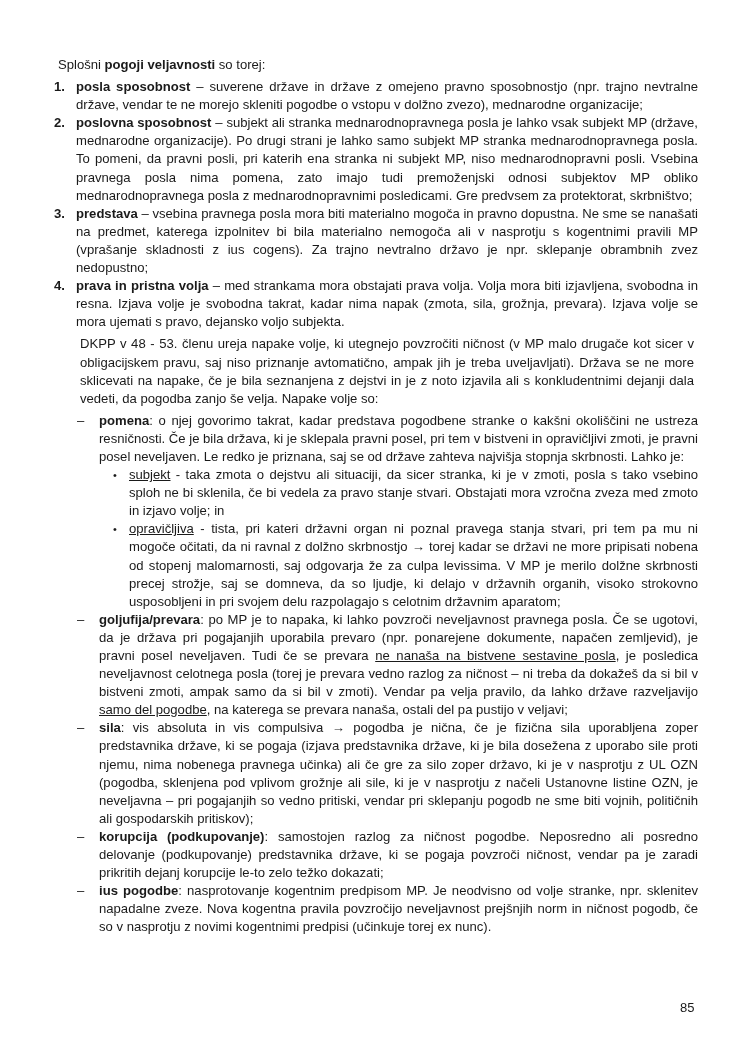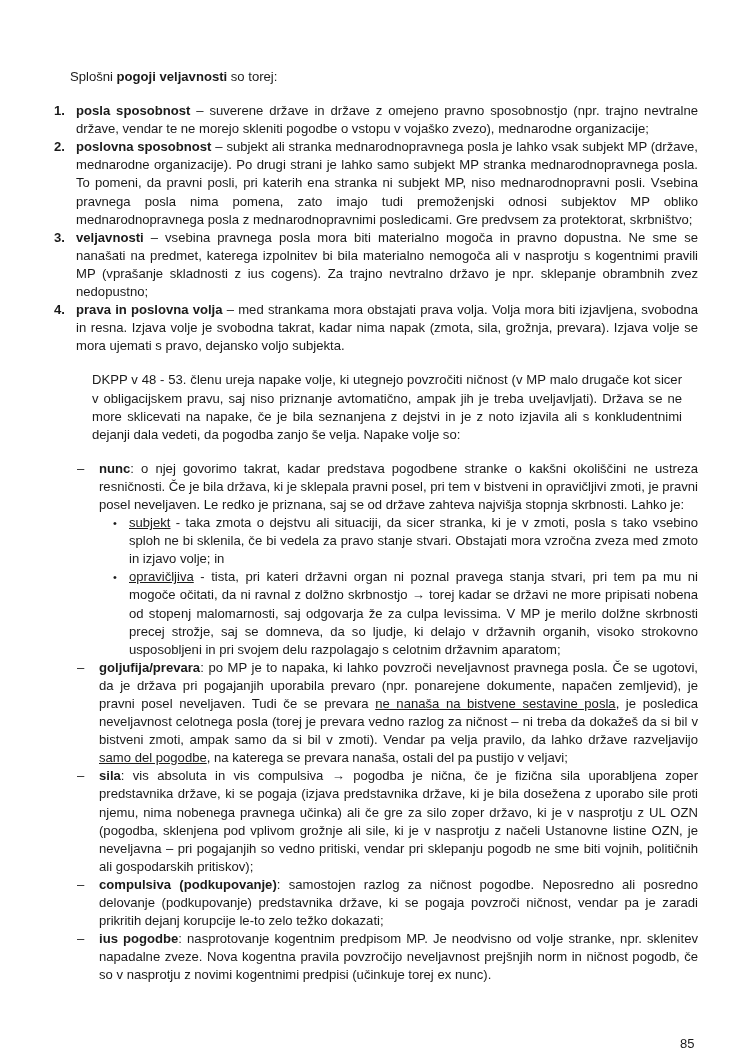--- a/index.html
+++ b/index.html
@@ -2,68 +2,68 @@
 <html><head>
 <meta charset="utf-8">
 <style>
   html, body { margin: 0; padding: 0; background: #ffffff; }
   body {
     width: 750px; height: 1061px; position: relative; overflow: hidden;
     font-family: "Liberation Sans", sans-serif;
     font-size: 13.1px; line-height: 18.1px; color: #1a1a1a;
   }
   .page { position: absolute; left: 54px; top: 52px; width: 644px; }
-  p { margin: 16px; text-align: justify; }
+  p { margin: 4px; text-align: justify; }
   .ol { margin: 0; padding: 0; list-style: none; }
   .ol-item { position: relative; padding-left: 22px; text-align: justify; }
   .ol-num { position: absolute; left: 0; top: 0; font-weight: bold; }
   .dash-list { margin: 0; padding: 0; list-style: none; }
   .dash-item { position: relative; padding-left: 23px; text-align: justify; }
   .dash-mark { position: absolute; left: 1px; top: 0; }
   .bul-list { margin: 0; padding: 0; list-style: none; }
   .bul-item { position: relative; padding-left: 30px; text-align: justify; }
   .bul-mark { position: absolute; left: 14px; top: 0; font-size: 11px; }
   b { font-weight: bold; }
   u { text-decoration: underline; }
-  .page-number { position: absolute; left: 680px; top: 999px; font-size: 13px; margin-top: 36px; }
+  .page-number { position: absolute; left: 680px; top: 999px; font-size: 13px; }
 </style>
 </head>
 <body>
 
 <div class="page">
 
   <p><span>Splošni </span><b>pogoji veljavnosti</b><span> so torej:</span></p>
 
   <div class="ol">
 
     <div class="ol-item">
       <span class="ol-num">1.</span>
-      <b>posla sposobnost</b><span> – suverene države in države z omejeno pravno sposobnostjo (npr. trajno nevtralne države, vendar te ne morejo skleniti pogodbe o vstopu v vojaško zvezo), mednarodne organizacije;</span>
+      <b>posla sposobnost</b><span> – suverene države in države z omejeno pravno sposobnostjo (npr. trajno nevtralne države, vendar te ne morejo skleniti pogodbe o vstopu v dolžno zvezo), mednarodne organizacije;</span>
     </div>
 
     <div class="ol-item">
       <span class="ol-num">2.</span>
       <b>poslovna sposobnost</b><span> – subjekt ali stranka mednarodnopravnega posla je lahko vsak subjekt MP (države, mednarodne organizacije). Po drugi strani je lahko samo subjekt MP stranka mednarodnopravnega posla. To pomeni, da pravni posli, pri katerih ena stranka ni subjekt MP, niso mednarodnopravni posli. Vsebina pravnega posla nima pomena, zato imajo tudi premoženjski odnosi subjektov MP obliko mednarodnopravnega posla z mednarodnopravnimi posledicami. Gre predvsem za protektorat, skrbništvo;</span>
     </div>
 
     <div class="ol-item">
       <span class="ol-num">3.</span>
-      <b>veljavnosti</b><span> – vsebina pravnega posla mora biti materialno mogoča in pravno dopustna. Ne sme se nanašati na predmet, katerega izpolnitev bi bila materialno nemogoča ali v nasprotju s kogentnimi pravili MP (vprašanje skladnosti z ius cogens). Za trajno nevtralno državo je npr. sklepanje obrambnih zvez nedopustno;</span>
+      <b>predstava</b><span> – vsebina pravnega posla mora biti materialno mogoča in pravno dopustna. Ne sme se nanašati na predmet, katerega izpolnitev bi bila materialno nemogoča ali v nasprotju s kogentnimi pravili MP (vprašanje skladnosti z ius cogens). Za trajno nevtralno državo je npr. sklepanje obrambnih zvez nedopustno;</span>
     </div>
 
     <div class="ol-item">
       <span class="ol-num">4.</span>
-      <b>prava in poslovna volja</b><span> – med strankama mora obstajati prava volja. Volja mora biti izjavljena, svobodna in resna. Izjava volje je svobodna takrat, kadar nima napak (zmota, sila, grožnja, prevara). Izjava volje se mora ujemati s pravo, dejansko voljo subjekta.</span>
+      <b>prava in pristna volja</b><span> – med strankama mora obstajati prava volja. Volja mora biti izjavljena, svobodna in resna. Izjava volje je svobodna takrat, kadar nima napak (zmota, sila, grožnja, prevara). Izjava volje se mora ujemati s pravo, dejansko voljo subjekta.</span>
       <p>DKPP v 48 - 53. členu ureja napake volje, ki utegnejo povzročiti ničnost (v MP malo drugače kot sicer v obligacijskem pravu, saj niso priznanje avtomatično, ampak jih je treba uveljavljati). Država se ne more sklicevati na napake, če je bila seznanjena z dejstvi in je z noto izjavila ali s konkludentnimi dejanji dala vedeti, da pogodba zanjo še velja. Napake volje so:</p>
 
       <div class="dash-list">
 
         <div class="dash-item">
           <span class="dash-mark">–</span>
-          <b>nunc</b><span>: o njej govorimo takrat, kadar predstava pogodbene stranke o kakšni okoliščini ne ustreza resničnosti. Če je bila država, ki je sklepala pravni posel, pri tem v bistveni in opravičljivi zmoti, je pravni posel neveljaven. Le redko je priznana, saj se od države zahteva najvišja stopnja skrbnosti. Lahko je:</span>
+          <b>pomena</b><span>: o njej govorimo takrat, kadar predstava pogodbene stranke o kakšni okoliščini ne ustreza resničnosti. Če je bila država, ki je sklepala pravni posel, pri tem v bistveni in opravičljivi zmoti, je pravni posel neveljaven. Le redko je priznana, saj se od države zahteva najvišja stopnja skrbnosti. Lahko je:</span>
 
           <div class="bul-list">
             <div class="bul-item">
               <span class="bul-mark">•</span>
               <u>subjekt</u><span> - taka zmota o dejstvu ali situaciji, da sicer stranka, ki je v zmoti, posla s tako vsebino sploh ne bi sklenila, če bi vedela za pravo stanje stvari. Obstajati mora vzročna zveza med zmoto in izjavo volje; in</span>
             </div>
             <div class="bul-item">
               <span class="bul-mark">•</span>
               <u>opravičljiva</u><span> - tista, pri kateri državni organ ni poznal pravega stanja stvari, pri tem pa mu ni mogoče očitati, da ni ravnal z dolžno skrbnostjo → torej kadar se državi ne more pripisati nobena od stopenj malomarnosti, saj odgovarja že za culpa levissima. V MP je merilo dolžne skrbnosti precej strožje, saj se domneva, da so ljudje, ki delajo v državnih organih, visoko strokovno usposobljeni in pri svojem delu razpolagajo s celotnim državnim aparatom;</span>
             </div>
@@ -75,21 +75,21 @@
           <b>goljufija/prevara</b><span>: po MP je to napaka, ki lahko povzroči neveljavnost pravnega posla. Če se ugotovi, da je država pri pogajanjih uporabila prevaro (npr. ponarejene dokumente, napačen zemljevid), je pravni posel neveljaven. Tudi če se prevara </span><u>ne nanaša na bistvene sestavine posla</u><span>, je posledica neveljavnost celotnega posla (torej je prevara vedno razlog za ničnost – ni treba da dokažeš da si bil v bistveni zmoti, ampak samo da si bil v zmoti). Vendar pa velja pravilo, da lahko države razveljavijo </span><u>samo del pogodbe</u><span>, na katerega se prevara nanaša, ostali del pa pustijo v veljavi;</span>
         </div>
 
         <div class="dash-item">
           <span class="dash-mark">–</span>
           <b>sila</b><span>: vis absoluta in vis compulsiva → pogodba je nična, če je fizična sila uporabljena zoper predstavnika države, ki se pogaja (izjava predstavnika države, ki je bila dosežena z uporabo sile proti njemu, nima nobenega pravnega učinka) ali če gre za silo zoper državo, ki je v nasprotju z UL OZN (pogodba, sklenjena pod vplivom grožnje ali sile, ki je v nasprotju z načeli Ustanovne listine OZN, je neveljavna – pri pogajanjih so vedno pritiski, vendar pri sklepanju pogodb ne sme biti vojnih, političnih ali gospodarskih pritiskov);</span>
         </div>
 
         <div class="dash-item">
           <span class="dash-mark">–</span>
-          <b>compulsiva (podkupovanje)</b><span>: samostojen razlog za ničnost pogodbe. Neposredno ali posredno delovanje (podkupovanje) predstavnika države, ki se pogaja povzroči ničnost, vendar pa je zaradi prikritih dejanj korupcije le-to zelo težko dokazati;</span>
+          <b>korupcija (podkupovanje)</b><span>: samostojen razlog za ničnost pogodbe. Neposredno ali posredno delovanje (podkupovanje) predstavnika države, ki se pogaja povzroči ničnost, vendar pa je zaradi prikritih dejanj korupcije le-to zelo težko dokazati;</span>
         </div>
 
         <div class="dash-item">
           <span class="dash-mark">–</span>
           <b>ius pogodbe</b><span>: nasprotovanje kogentnim predpisom MP. Je neodvisno od volje stranke, npr. sklenitev napadalne zveze. Nova kogentna pravila povzročijo neveljavnost prejšnjih norm in ničnost pogodb, če so v nasprotju z novimi kogentnimi predpisi (učinkuje torej ex nunc).</span>
         </div>
 
       </div>
     </div>
 

